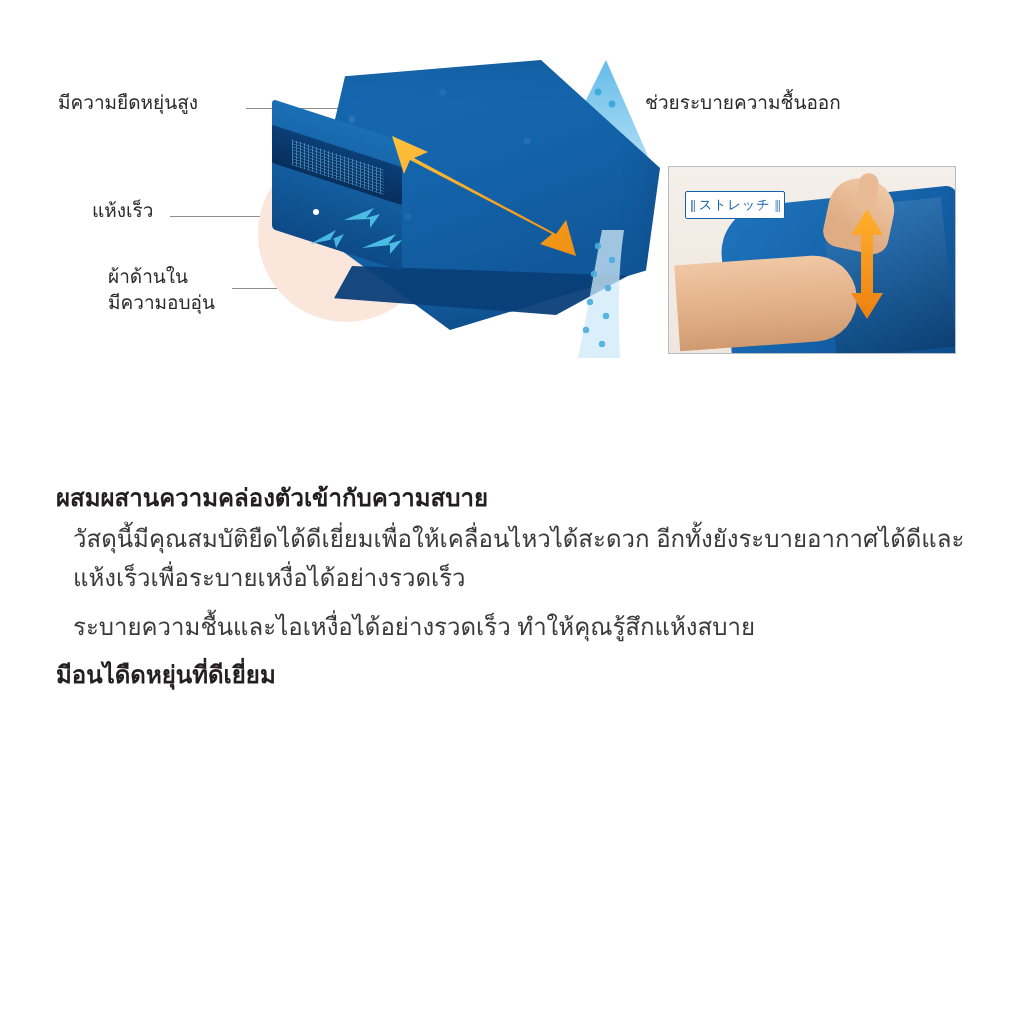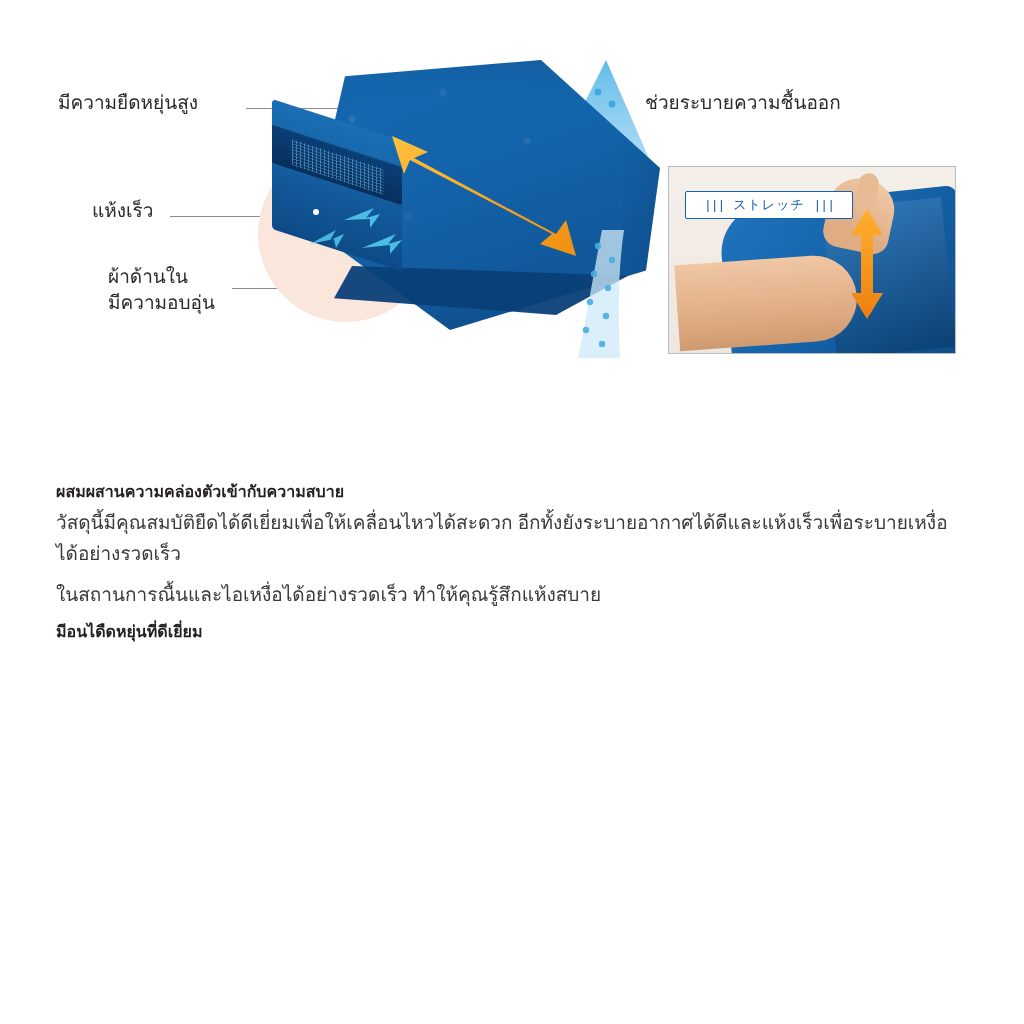--- a/index.html
+++ b/index.html
@@ -192,53 +192,53 @@
     position: absolute;
     right: 78px; top: 6px;
     width: 20px; height: 40px;
     background: #e9bb94;
     border-radius: 10px;
     transform: rotate(10deg);
   }
   .stretch-badge {
     position: absolute;
     left: 16px; top: 24px;
-    padding: 4px 18px;
+    padding: 4px 4px;
     background: #ffffff;
     border: 1px solid #1560a8;
     color: #1560a8;
     font-size: 13px;
     letter-spacing: 1px;
-    font-family: Liberation Mono, monospace;
+    font-family: Liberation Serif, serif;
     border-radius: 2px;
   }
   .badge-bars { display: inline-block; color: #1560a8; letter-spacing: -1px; }
   .photo-arrow {
     position: absolute;
     left: 176px; top: 42px;
     width: 44px; height: 110px;
   }
 
   
   .content {
     position: absolute;
     left: 56px; top: 480px;
     width: 912px;
   }
   .sec-title {
-    font-size: 16px;
+    font-size: 24px;
     font-weight: bold;
     color: #231f20;
     margin: 0 0 4px 0;
     line-height: 1.5;
   }
   .sec-body {
-    font-size: 19px;
+    font-size: 24px;
     color: #3a3a3a;
-    margin: 0 0 10px 0;
+    margin: 0 0 10px 17px;
     line-height: 1.62;
   }
   .block { margin-bottom: 10px; }
 </style>
 </head>
 <body>
 
 <div class="infographic">
 
   <div class="leader l1"></div>
@@ -357,20 +357,20 @@
 
 <div class="content">
 
   <div class="block">
     <p class="sec-title">ผสมผสานความคล่องตัวเข้ากับความสบาย</p>
     <p class="sec-body">วัสดุนี้มีคุณสมบัติยืดได้ดีเยี่ยมเพื่อให้เคลื่อนไหวได้สะดวก อีกทั้งยังระบายอากาศได้ดีและแห้งเร็วเพื่อระบายเหงื่อได้อย่างรวดเร็ว</p>
   </div>
 
 
   <div class="block">
-    <p class="sec-body">ในสถานการณื้นและไอเหงื่อได้อย่างรวดเร็ว ทำให้คุณรู้สึกแห้งสบาย</p>
+    <p class="sec-body">ระบายความชื้นและไอเหงื่อได้อย่างรวดเร็ว ทำให้คุณรู้สึกแห้งสบาย</p>
   </div>
 
   <div class="block">
     <p class="sec-title">มีอนไดืดหยุ่นที่ดีเยี่ยม</p>
   </div>
 
 </div>
 
 </body></html>

